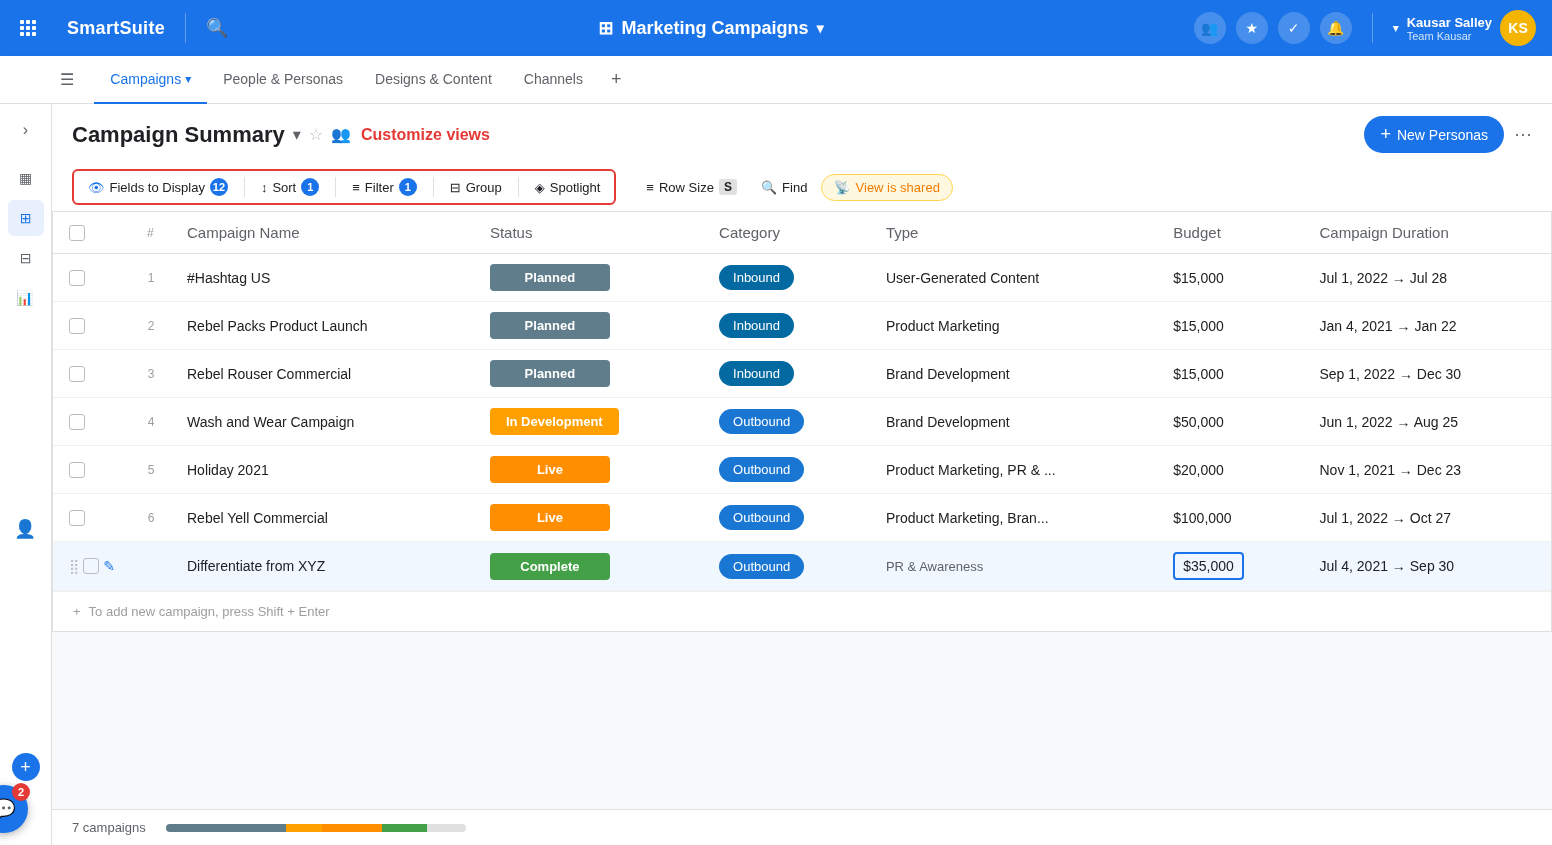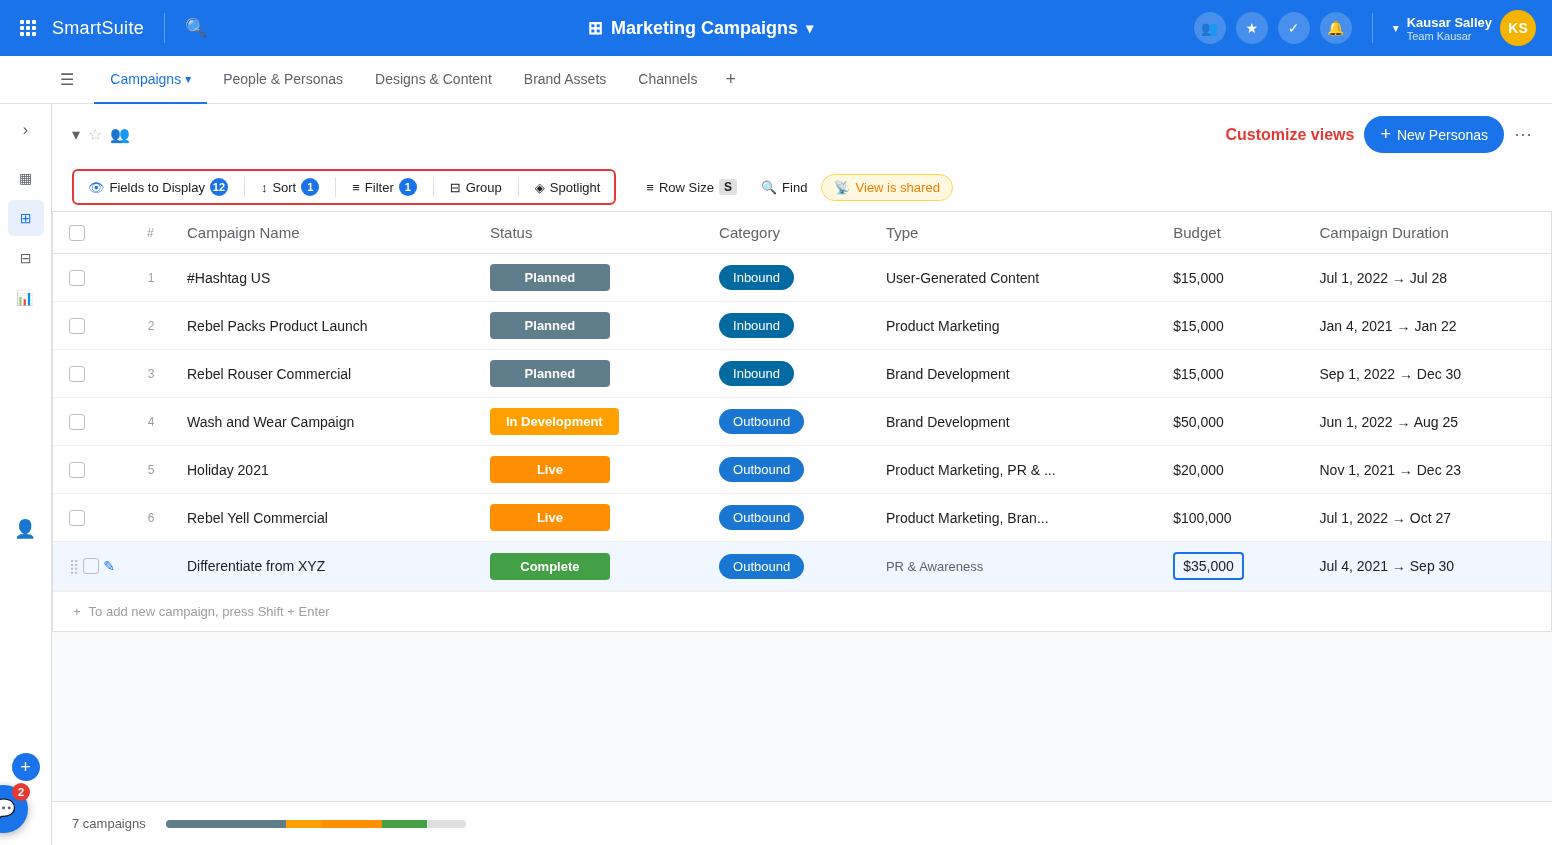--- a/index.html
+++ b/index.html
@@ -8,21 +8,21 @@
     
     .top-nav {
       background: #1a73e8;
       height: 56px;
       display: flex;
       align-items: center;
       padding: 0 16px;
       gap: 12px;
       color: white;
     }
-    .top-nav .logo { font-weight: 400; font-size: 18px; letter-spacing: 0.3px; }
+    .top-nav .logo { font-weight: 700; font-size: 18px; letter-spacing: 0.3px; margin-left: 15px; }
     .top-nav .divider { width: 1px; height: 30px; background: rgba(255,255,255,0.3); margin: 0 8px; }
     .top-nav .app-title { flex: 1; text-align: center; font-size: 18px; font-weight: 600; display: flex; align-items: center; justify-content: center; gap: 8px; }
     .top-nav .right-icons { display: flex; align-items: center; gap: 10px; }
     .top-nav .icon-btn { width: 32px; height: 32px; border-radius: 50%; background: rgba(255,255,255,0.2); display: flex; align-items: center; justify-content: center; cursor: pointer; font-size: 14px; }
     .top-nav .user-info { display: flex; align-items: center; gap: 8px; }
     .top-nav .user-name { font-size: 13px; font-weight: 600; }
     .top-nav .user-team { font-size: 11px; opacity: 0.8; }
     .top-nav .avatar { width: 36px; height: 36px; border-radius: 50%; background: #f4b400; display: flex; align-items: center; justify-content: center; font-weight: 700; font-size: 14px; color: white; }
 
     
@@ -103,21 +103,21 @@
       gap: 10px;
       margin-bottom: 10px;
     }
     .page-title {
       font-size: 22px;
       font-weight: 700;
       color: #202124;
     }
     .title-dropdown { color: #5f6368; cursor: pointer; }
     .star-icon, .share-icon { color: #bdbdbd; cursor: pointer; font-size: 16px; }
-    .customize-label { color: #e53935; font-weight: 600; font-size: 16px; flex: 1; text-align: right; }
+    .customize-label { color: #e53935; font-weight: 600; font-size: 16px; flex: 1; text-align: left; }
     .new-campaign-btn {
       background: #1a73e8;
       color: white;
       border: none;
       border-radius: 20px;
       padding: 8px 16px;
       font-size: 14px;
       font-weight: 500;
       cursor: pointer;
       display: flex;
@@ -267,21 +267,21 @@
 
     
     .add-row { padding: 12px 20px; color: #9e9e9e; font-size: 13px; background: white; border-top: 1px solid #f0f0f0; cursor: pointer; display: flex; align-items: center; gap: 8px; }
 
     
     .bottom-bar {
       position: fixed;
       bottom: 0;
       left: 52px;
       right: 0;
-      height: 44px;
+      height: 36px;
       background: white;
       border-top: 1px solid #e0e0e0;
       display: flex;
       align-items: center;
       padding: 0 20px;
       gap: 20px;
     }
     .campaigns-count { font-size: 13px; color: #5f6368; }
     .progress-bar { flex: 1; height: 8px; background: #e0e0e0; border-radius: 4px; overflow: hidden; display: flex; max-width: 300px; }
     .progress-seg { height: 100%; }
@@ -369,23 +369,20 @@
   <span class="menu-icon">☰</span>
   <div class="nav-tab active">
     <span>Campaigns</span>
     <span style="font-size:12px;">▾</span>
   </div>
   <div class="nav-tab">
     <span>People &amp; Personas</span>
   </div>
   <div class="nav-tab">
     <span>Designs &amp; Content</span>
-  </div>
-  <div class="nav-tab">
-    <span>Brand Assets</span>
   </div>
   <div class="nav-tab">
     <span>Channels</span>
   </div>
   <div class="plus-btn">+</div>
 </div>
 
 <div class="main-layout">
 
   <div class="left-sidebar">
@@ -398,20 +395,21 @@
     <div style="height:8px;"></div>
     <div class="sidebar-add">+</div>
     <div style="height:52px;"></div>
   </div>
 
   <div class="content-area">
 
     <div class="page-header">
       <div class="page-title-row">
         <div style="display:flex;align-items:center;gap:8px;">
+          <span class="page-title">Campaign Summary</span>
           <span class="title-dropdown">▾</span>
           <span class="star-icon">☆</span>
           <span class="share-icon">👥</span>
         </div>
         <span class="customize-label">Customize views</span>
         <button class="new-campaign-btn">
           <span style="font-size:18px;font-weight:300;">+</span>
           <span>New Personas</span>
         </button>
         <span class="more-btn">···</span>

